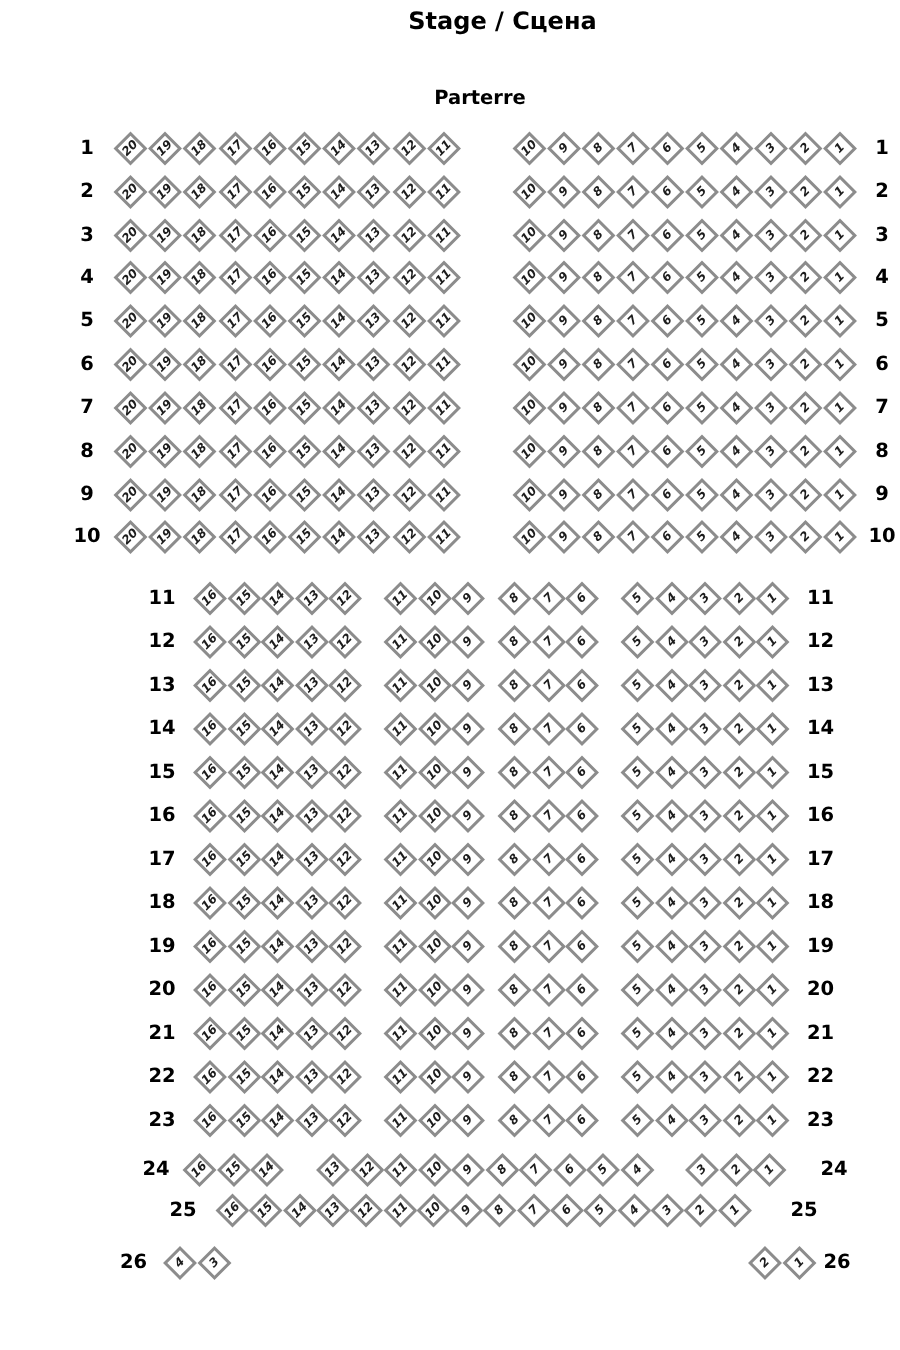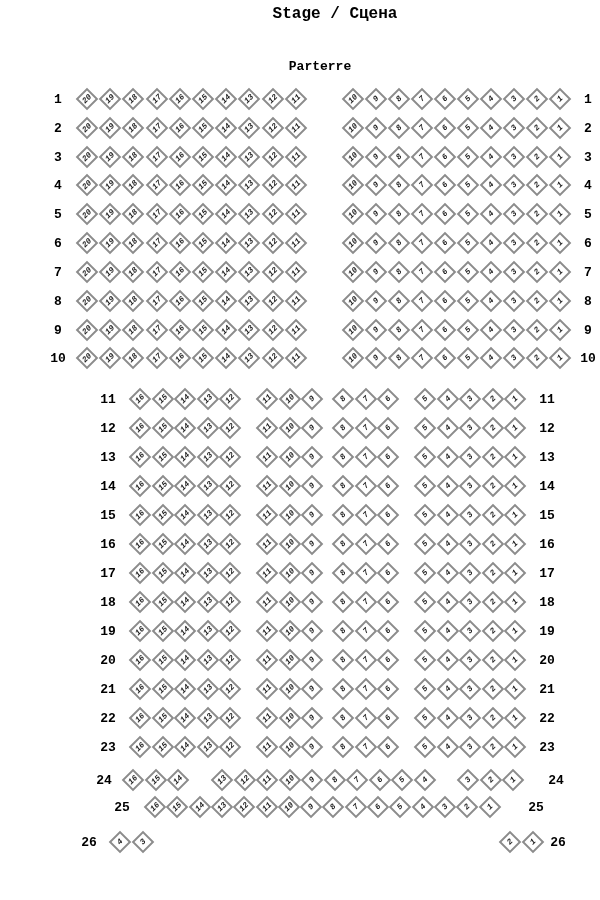--- a/index.html
+++ b/index.html
@@ -30,21 +30,21 @@
   }
   .seat span{
     font-size:8px;font-weight:700;font-style:italic;line-height:1;
     color:var(--seat-text,#1c1c1c);
   }
   .seat-row{display:contents;}
 </style>
 </head>
 <body>
 
-<div class="page" style="--seat-border: #8c8c8c; --seat-fill: #ffffff; --seat-text: #1c1c1c; background: rgb(255, 255, 255); font-family: Liberation Mono, monospace;">
+<div class="page" style="--seat-border: #8c8c8c; --seat-fill: #ffffff; --seat-text: #1c1c1c; background: rgb(255, 255, 255);">
   <div class="title">Stage / Сцена</div>
   <div class="section-label">Parterre</div>
   <div class="hall"><div class="seat-row"><div class="row-label" style="left: 58px; top: 99px; color: rgb(0, 0, 0);">1</div><div class="row-label" style="left: 588px; top: 99px; color: rgb(0, 0, 0);">1</div><div class="seat" style="left: 87px; top: 99px;">
           <span>20</span>
         </div><div class="seat" style="left: 110.2px; top: 99px;">
           <span>19</span>
         </div><div class="seat" style="left: 133.4px; top: 99px;">
           <span>18</span>
         </div><div class="seat" style="left: 156.6px; top: 99px;">
           <span>17</span>

